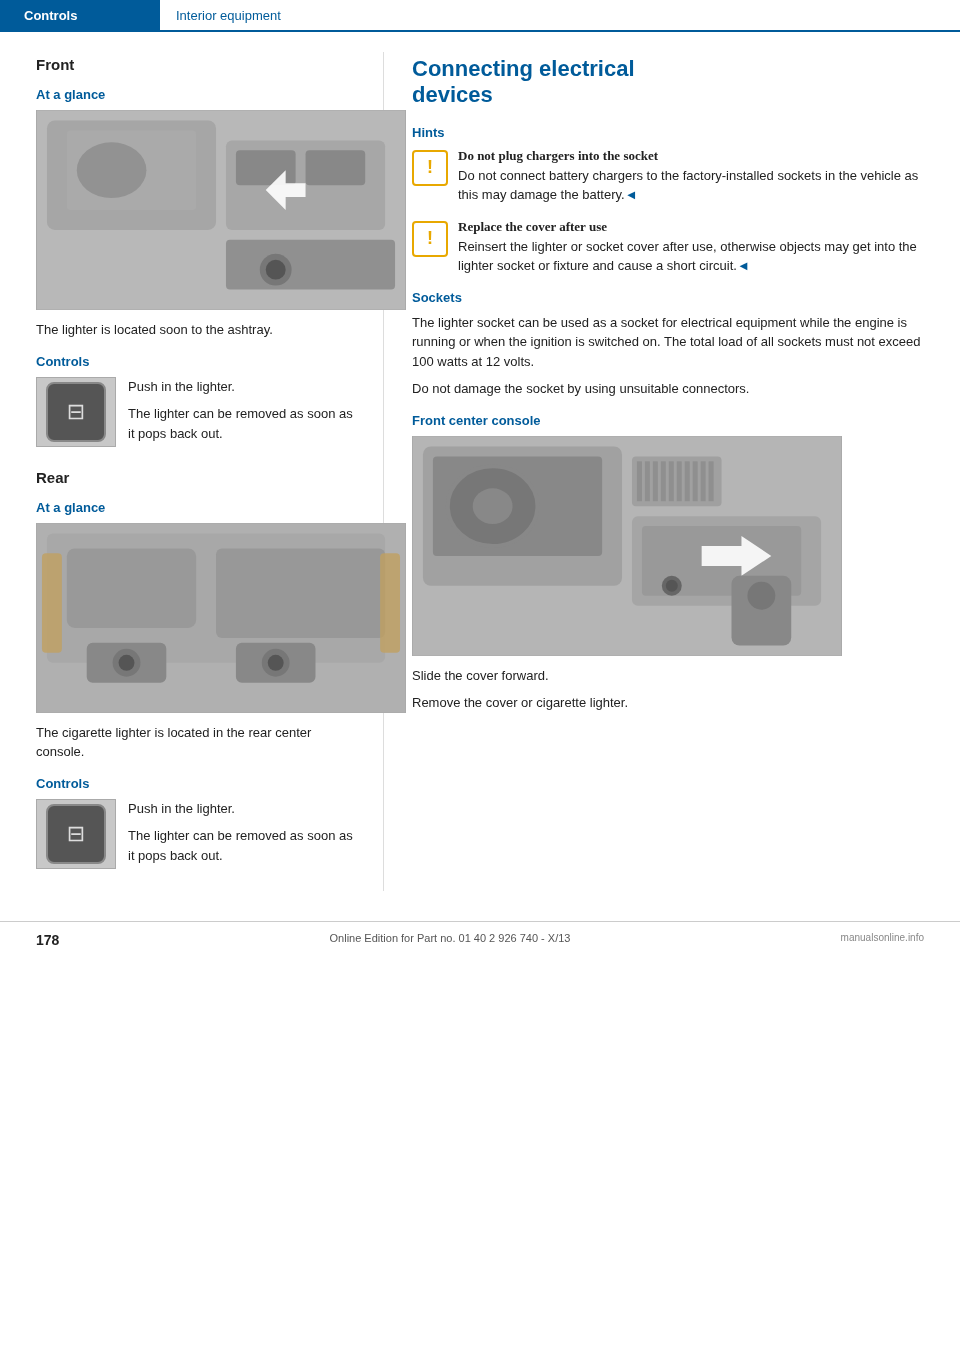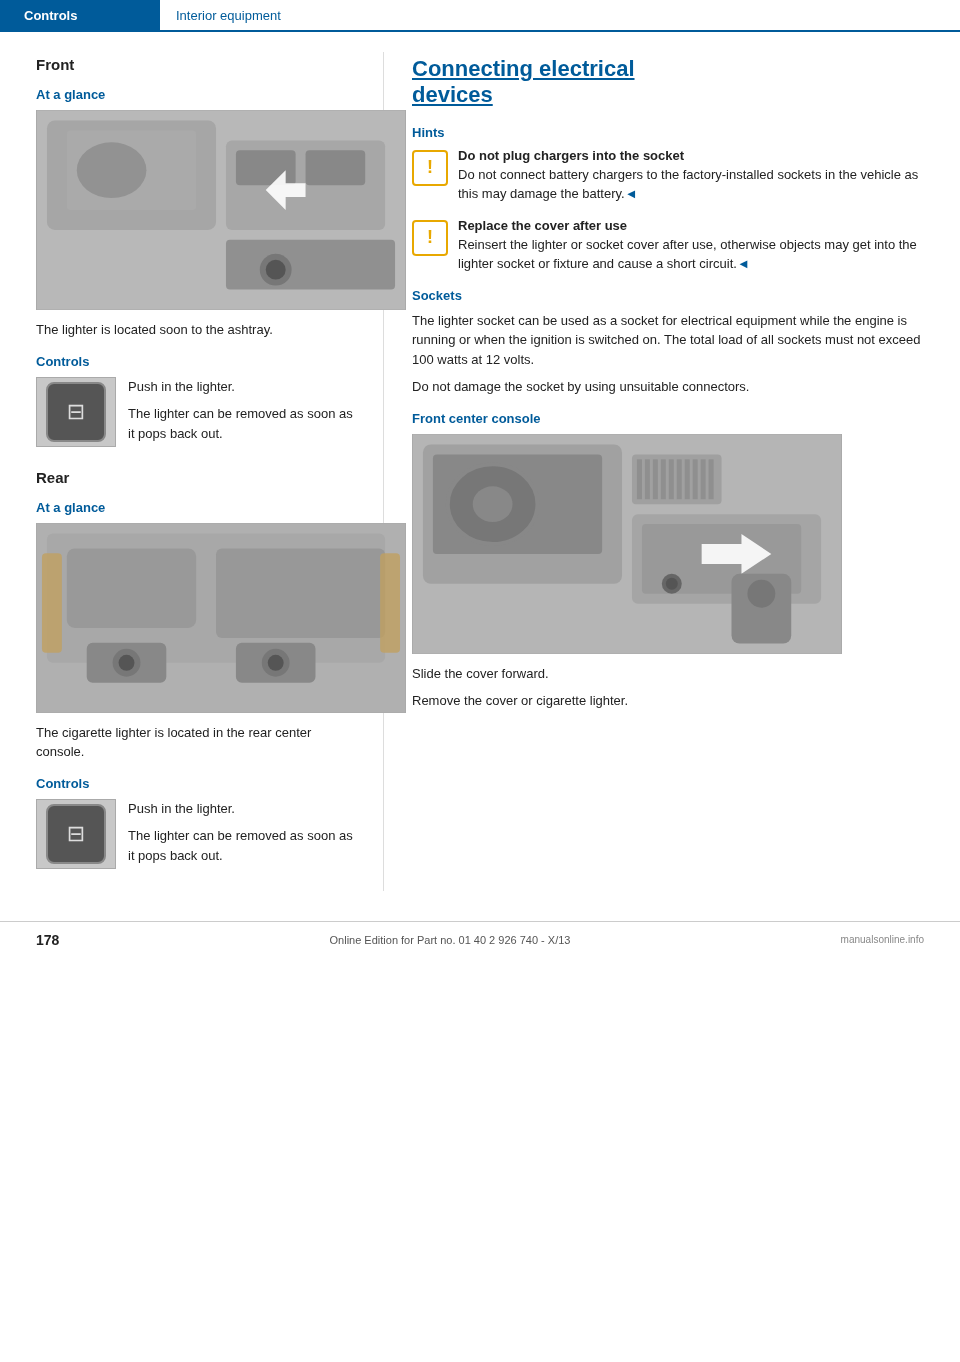--- a/index.html
+++ b/index.html
@@ -72,21 +72,20 @@
       margin-top: 14px;
     }
 
     .right-section-title {
       font-size: 22px;
       font-weight: bold;
       color: #005b9a;
       line-height: 1.2;
       margin-bottom: 16px;
       margin-top: 4px;
-      text-decoration: underline;
     }
 
     .right-subsection-title {
       font-size: 13px;
       font-weight: bold;
       color: #005b9a;
       margin-bottom: 8px;
       margin-top: 14px;
     }
 
@@ -165,37 +164,38 @@
 
     .hint-text {
       flex: 1;
     }
 
     .hint-title {
       font-size: 13px;
       font-weight: bold;
       color: #222;
       margin-bottom: 2px;
+      font-family: Liberation Serif, serif;
     }
 
     .hint-body {
       font-size: 13px;
       line-height: 1.5;
       color: #222;
     }
 
     .end-mark {
       color: #005b9a;
     }
 
     
     .footer {
       display: flex;
       justify-content: space-between;
-      align-items: center;
+      align-items: flex-start;
       border-top: 1px solid #ccc;
       padding: 10px 36px;
       margin-top: 10px;
     }
 
     .footer-page {
       font-size: 14px;
       font-weight: bold;
       color: #222;
     }

